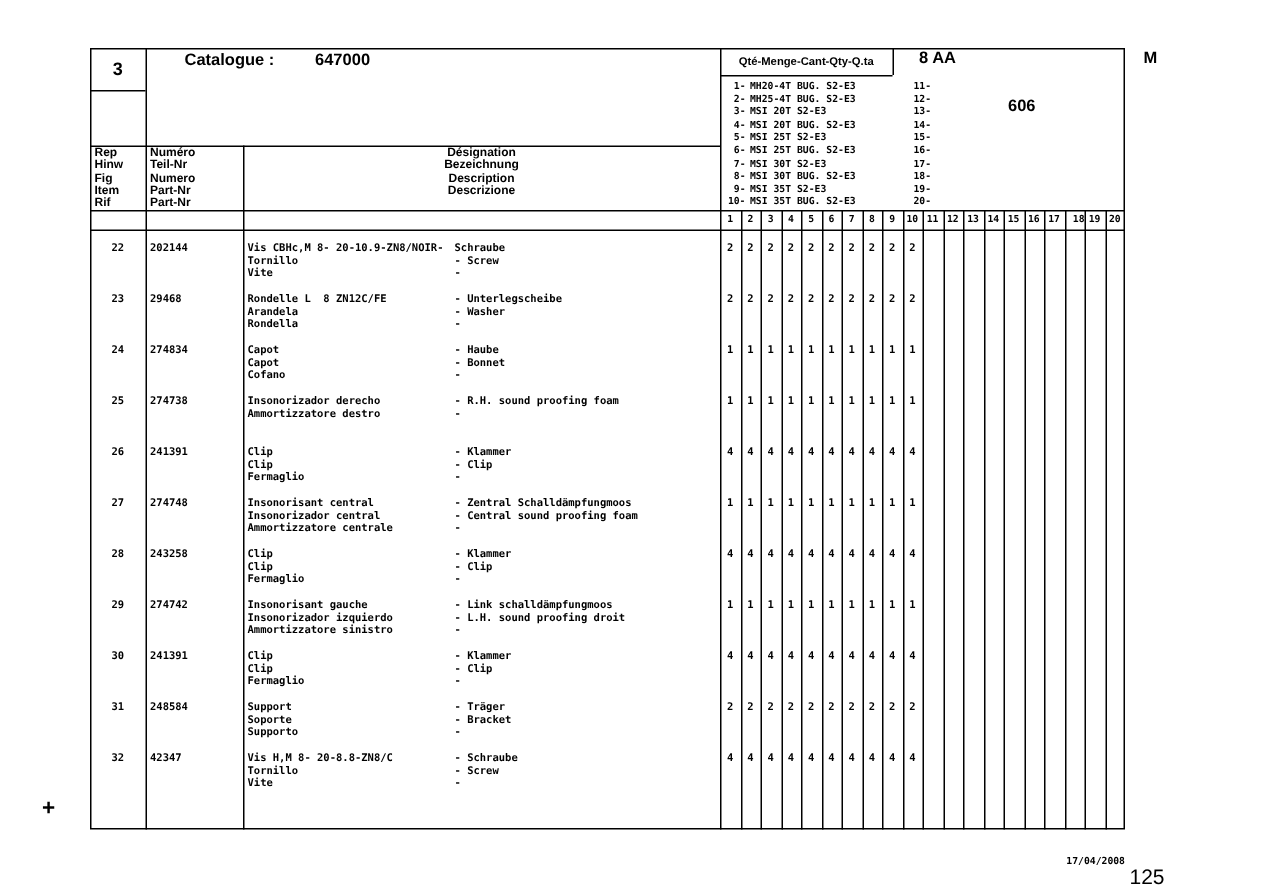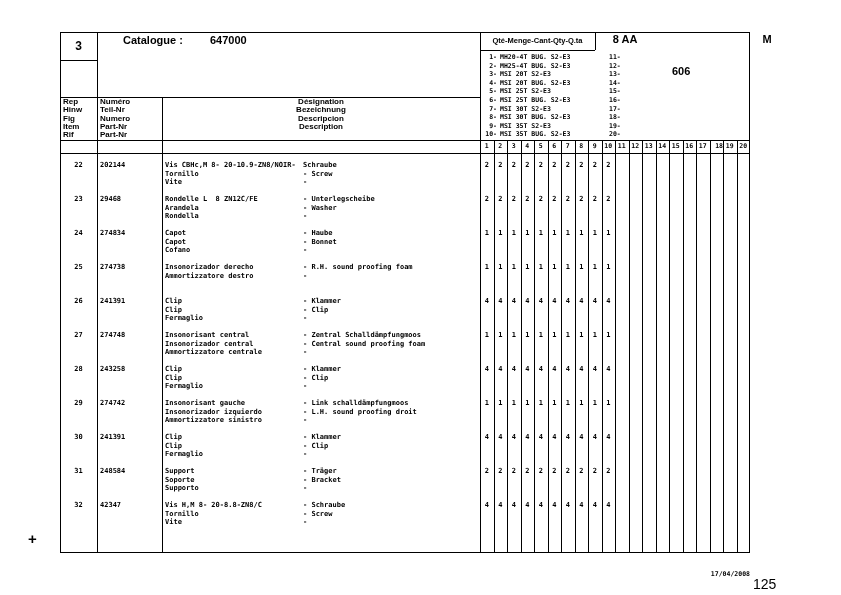--- a/index.html
+++ b/index.html
@@ -144,22 +144,22 @@
   <div class="hdrcol" id="hdr-numero">
       <div>Numéro</div>
       <div>Teil-Nr</div>
       <div>Numero</div>
       <div>Part-Nr</div>
       <div>Part-Nr</div>
     </div>
   <div class="hdrcol" id="hdr-designation">
       <div>Désignation</div>
       <div>Bezeichnung</div>
-      <div>Descripcion</div>
       <div>Description</div>
+      <div>Descrizione</div>
     </div>
 
   <div id="qty-col-numbers">
       <div class="qnum" style="left: 0px;">1</div>
       <div class="qnum" style="left: 13.5px;">2</div>
       <div class="qnum" style="left: 27px;">3</div>
       <div class="qnum" style="left: 40.5px;">4</div>
       <div class="qnum" style="left: 54px;">5</div>
       <div class="qnum" style="left: 67.5px;">6</div>
       <div class="qnum" style="left: 81px;">7</div>

